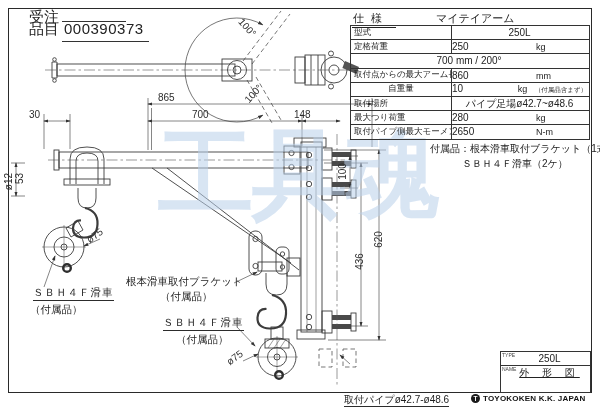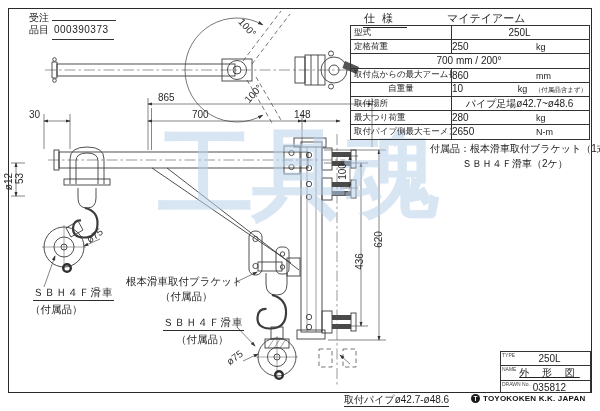--- a/index.html
+++ b/index.html
@@ -11,25 +11,25 @@
   .dsh{stroke-dasharray:4.5 3;stroke-width:.7;}
   
   .wm{position:absolute;left:158px;top:126px;font-size:96px;font-weight:bold;line-height:1;
       color:#b9d0ea;opacity:.55;letter-spacing:-3px;pointer-events:none;white-space:nowrap;}
   
   .dimtext{position:absolute;font-size:10px;color:#2c2c2c;white-space:nowrap;line-height:1.1;}
   .rot{transform:rotate(-90deg);transform-origin:center;text-align:center;}
   .callout{position:absolute;font-size:10.5px;color:#1e1e1e;white-space:nowrap;line-height:1.1;}
   .ul{border-bottom:1px solid #2c2c2c;padding-bottom:1px;}
   
-  .order{position:absolute;left:29px;top:11px;font-size:10px;line-height:12px;}
+  .order{position:absolute;left:29px;top:11px;font-size:15px;line-height:12px;}
   .order .blankline{display:inline-block;width:64px;border-bottom:1px solid #333;height:9px;margin-left:3px;}
   .order .num{border-bottom:1px solid #333;padding:0 5px 4px 2px;margin-left:3px;letter-spacing:.5px;}
   
-  .spec-head{position:absolute;left:352px;top:11px;font-size:11px;display:flex;margin-left:11px;}
+  .spec-head{position:absolute;left:352px;top:11px;font-size:11px;display:flex;}
   .spec-title{border-bottom:1.2px solid #222;padding:0 12px 1px 1px;letter-spacing:2px;}
   .spec-prod{margin-left:40px;}
   .tbl{position:absolute;left:350px;width:240px;border:1px solid #333;box-sizing:border-box;background:rgba(255,255,255,.0);}
   .t1{top:25px;} .t2{top:96px;}
   .row{display:flex;height:13.2px;border-top:1px solid #333;align-items:center;}
   .row:first-child{border-top:none;}
   .lcell{width:101px;padding-left:3px;border-right:1px solid #333;font-size:8.5px;white-space:nowrap;
          overflow:hidden;box-sizing:border-box;align-self:stretch;display:flex;align-items:center;}
   .lcen{justify-content:center;padding-left:0;}
   .vcell{flex:1;display:flex;align-items:baseline;font-size:10px;padding-right:2px;}
@@ -311,24 +311,20 @@
 
   <div class="tblock">
     <div class="tb-row">
       <span class="tb-label">TYPE</span>
       <div class="tb-val">250L</div>
     </div>
     <div class="tb-row">
       <span class="tb-label">NAME</span>
       <div class="tb-val tb-name">外 形 図</div>
     </div>
-    <div class="tb-row">
-      <span class="tb-label">DRAWN No.</span>
-      <div class="tb-val">035812</div>
-    </div>
   </div>
 
   <div class="copy">
     <span class="logo">T</span>
     <span>TOYOKOKEN  K.K. JAPAN</span>
   </div>
 
 </div>
 
 </body></html>

